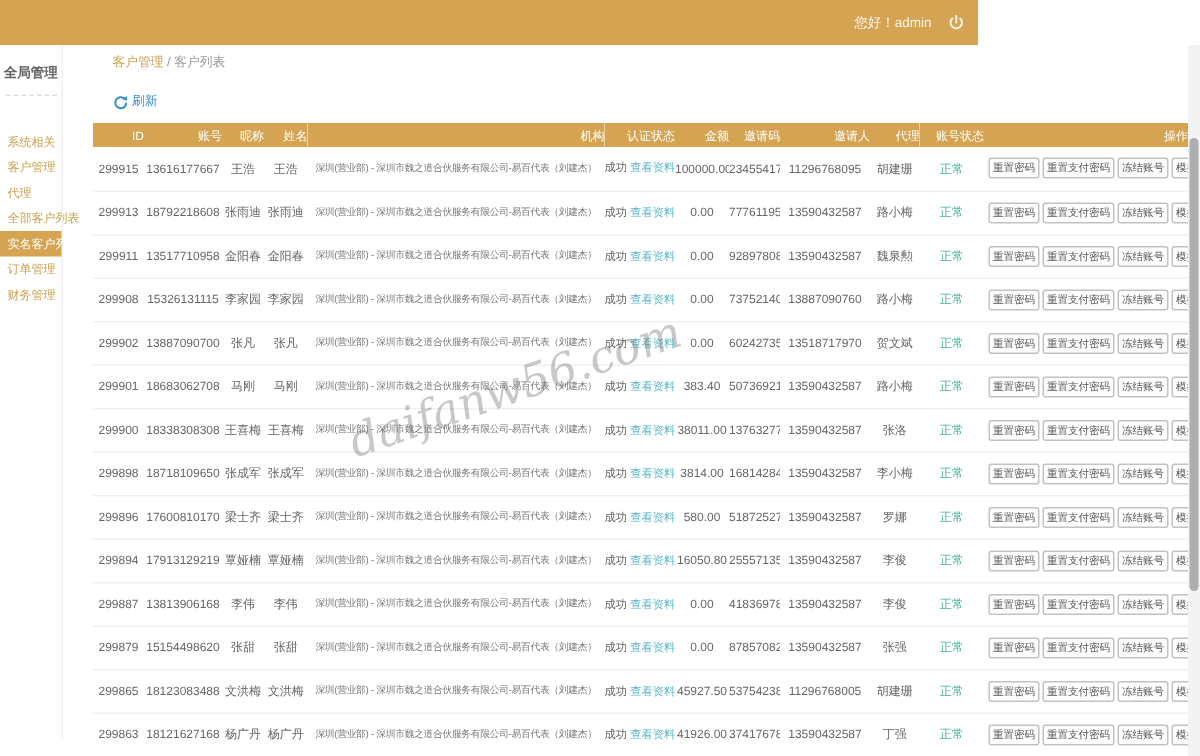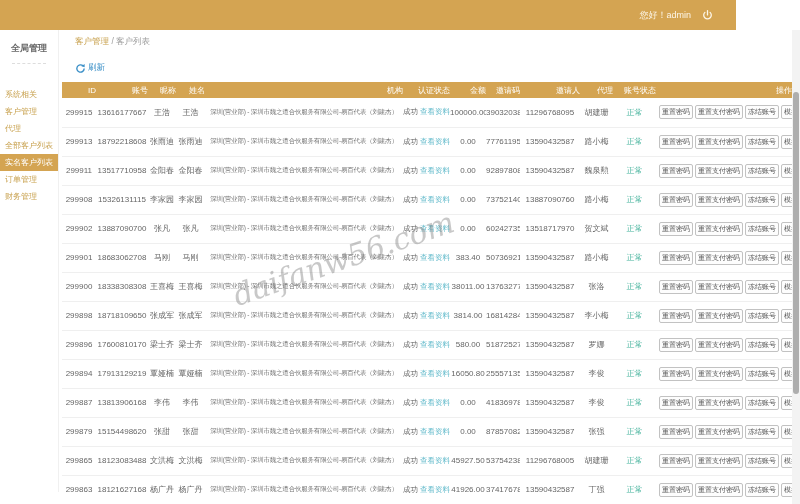--- a/index.html
+++ b/index.html
@@ -1,27 +1,27 @@
 <!DOCTYPE html>
 <html><head>
 <meta charset="utf-8">
 <style>
   * { margin:0; padding:0; box-sizing:border-box; }
   html,body { width:800px; height:504px; overflow:hidden; background:#fff;
               font-family:"Liberation Sans","DejaVu Sans",sans-serif; }
   .app { position:relative; width:800px; height:504px; overflow:hidden; background:#fff; }
 
   
-  .topbar { position:absolute; left:0; top:0; width:736px; height:30px; background:#d4a452;
-            display:flex; align-items:center; justify-content:flex-end; padding-right:22px; }
+  .topbar { position:absolute; left:0; top:0; width:652px; height:30px; background:#d4a452;
+            display:flex; align-items:center; justify-content:flex-end; padding-right:8px; }
   .topbar .greeting { color:#fdf6e8; font-size:9px; margin-right:10px; }
   .power { width:13px; height:13px; cursor:pointer; }
 
   
-  .sidebar { position:absolute; left:0; top:30px; width:59px; bottom:12px; background:#fff;
+  .sidebar { position:absolute; left:0; top:30px; width:42px; bottom:12px; background:#fff;
              border-right:1px solid #f0f0f0; }
   .sidebar-title { text-align:center; font-size:9px; color:#666; padding:12px 0 8px; font-weight:bold; }
   .sidebar-divider { width:34px; margin:0 auto 22px; border-bottom:1px dashed #ddd; }
   .menu-item { font-size:8px; color:#c8a14e; padding:4px 5px; line-height:9px; cursor:pointer; white-space:nowrap; }
   .menu-item.active { background:#d4a452; color:#fff; }
 
   
   .main { position:absolute; left:62px; top:30px; right:0; bottom:0; background:#fff; }
   .breadcrumb { padding:6px 0 5px 13px; font-size:8.5px; }
   .breadcrumb .parent { color:#c8a14e; cursor:pointer; text-decoration:none; }
@@ -136,21 +136,21 @@
       </thead>
       <tbody>
           <tr>
             <td>299915</td>
             <td>13616177667</td>
             <td>王浩</td>
             <td>王浩</td>
             <td class="org">深圳(营业部) - 深圳市魏之道合伙服务有限公司-易百代表（刘建杰）</td>
             <td class="auth"><span>成功</span> <a class="link">查看资料</a></td>
             <td>100000.00</td>
-            <td>39032038</td>
+            <td>23455417</td>
             <td>11296768095</td>
             <td>胡建珊</td>
             <td><span class="green">正常</span></td>
             <td class="actions"><button class="act-btn">重置密码</button><button class="act-btn">重置支付密码</button><button class="act-btn">冻结账号</button><button class="act-btn">模拟登录</button></td>
           </tr>
           <tr>
             <td>299913</td>
             <td>18792218608</td>
             <td>张雨迪</td>
             <td>张雨迪</td>

